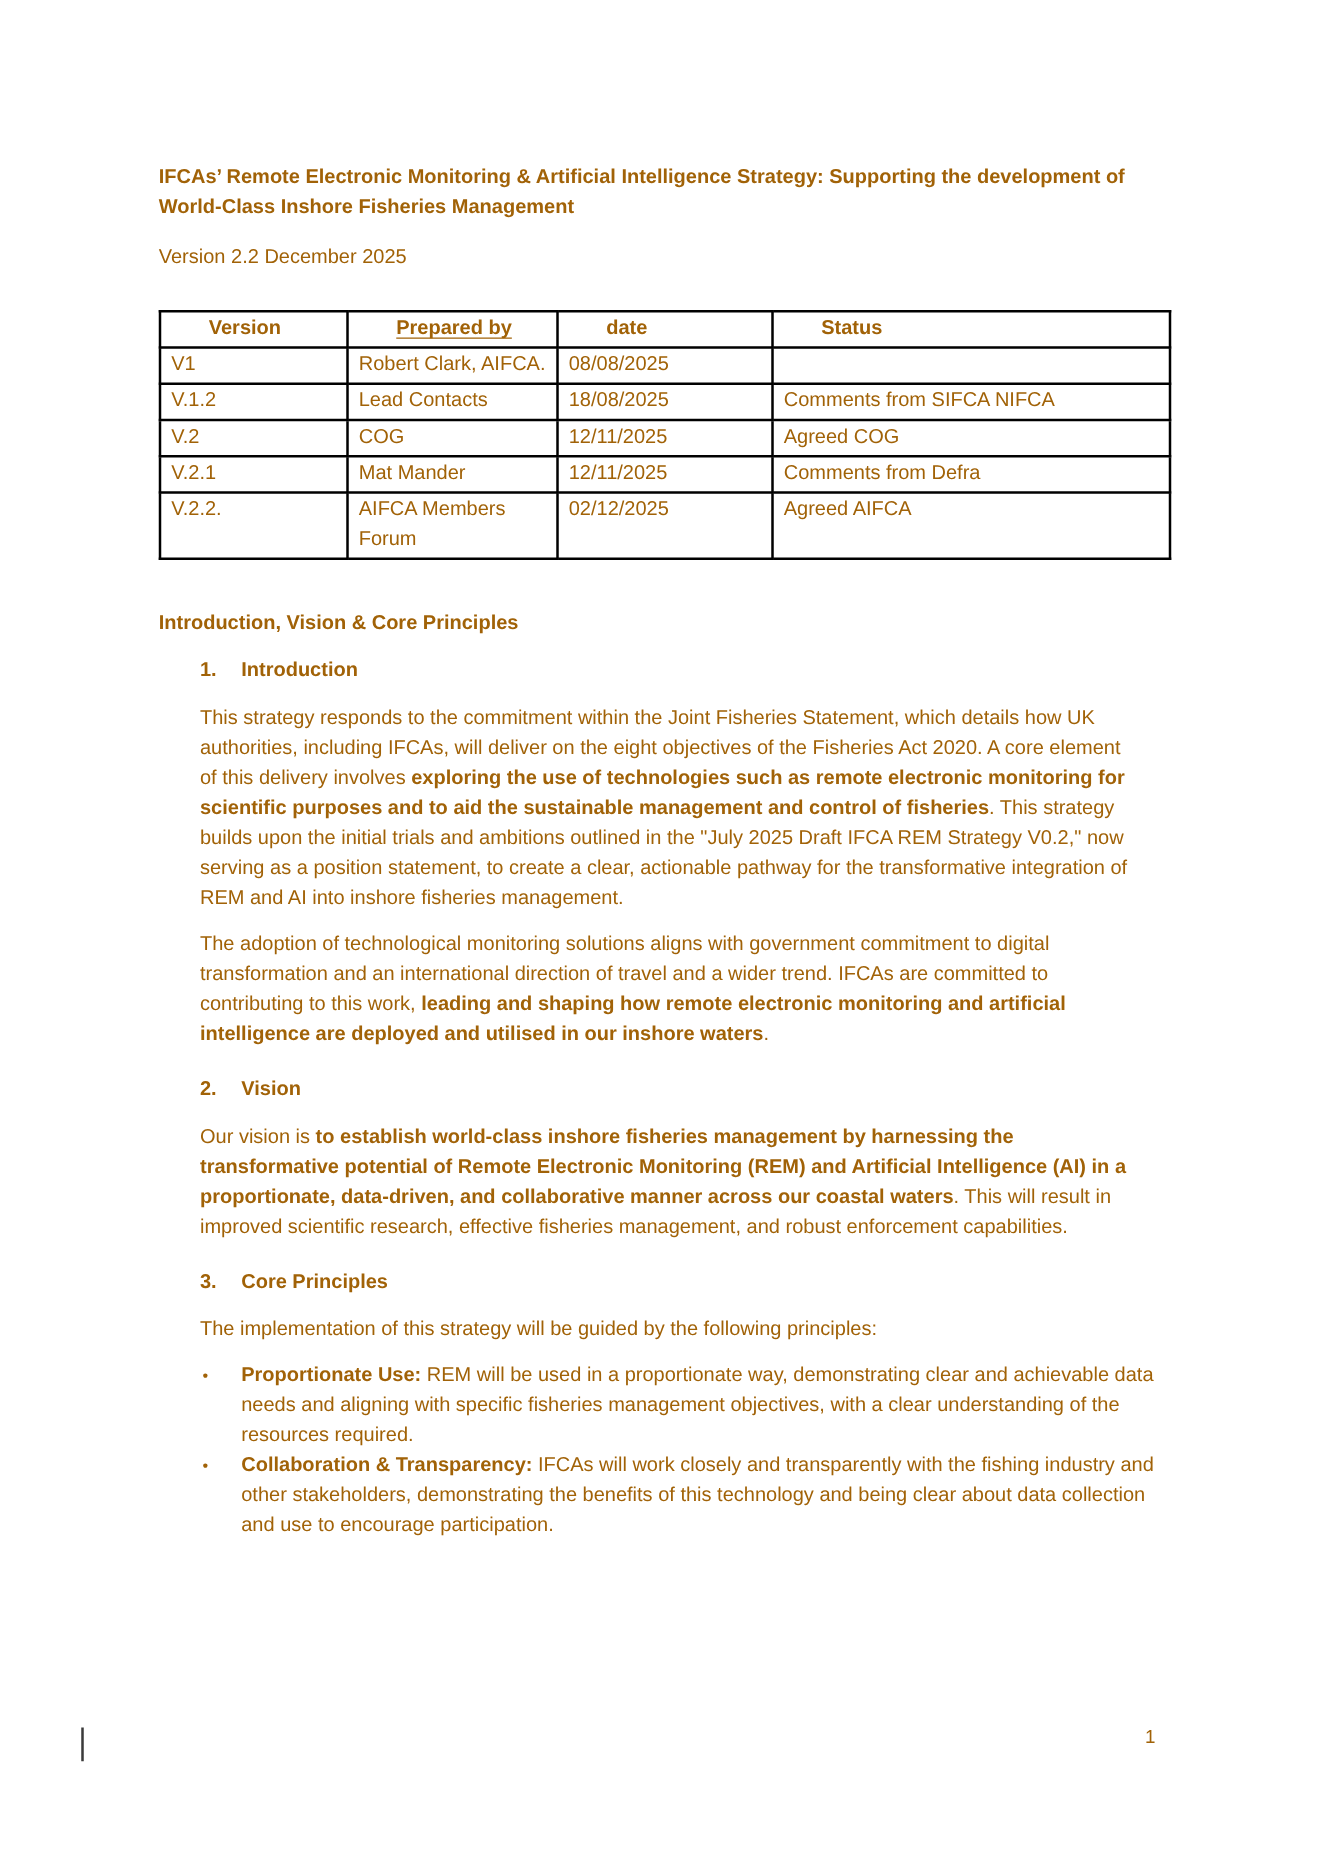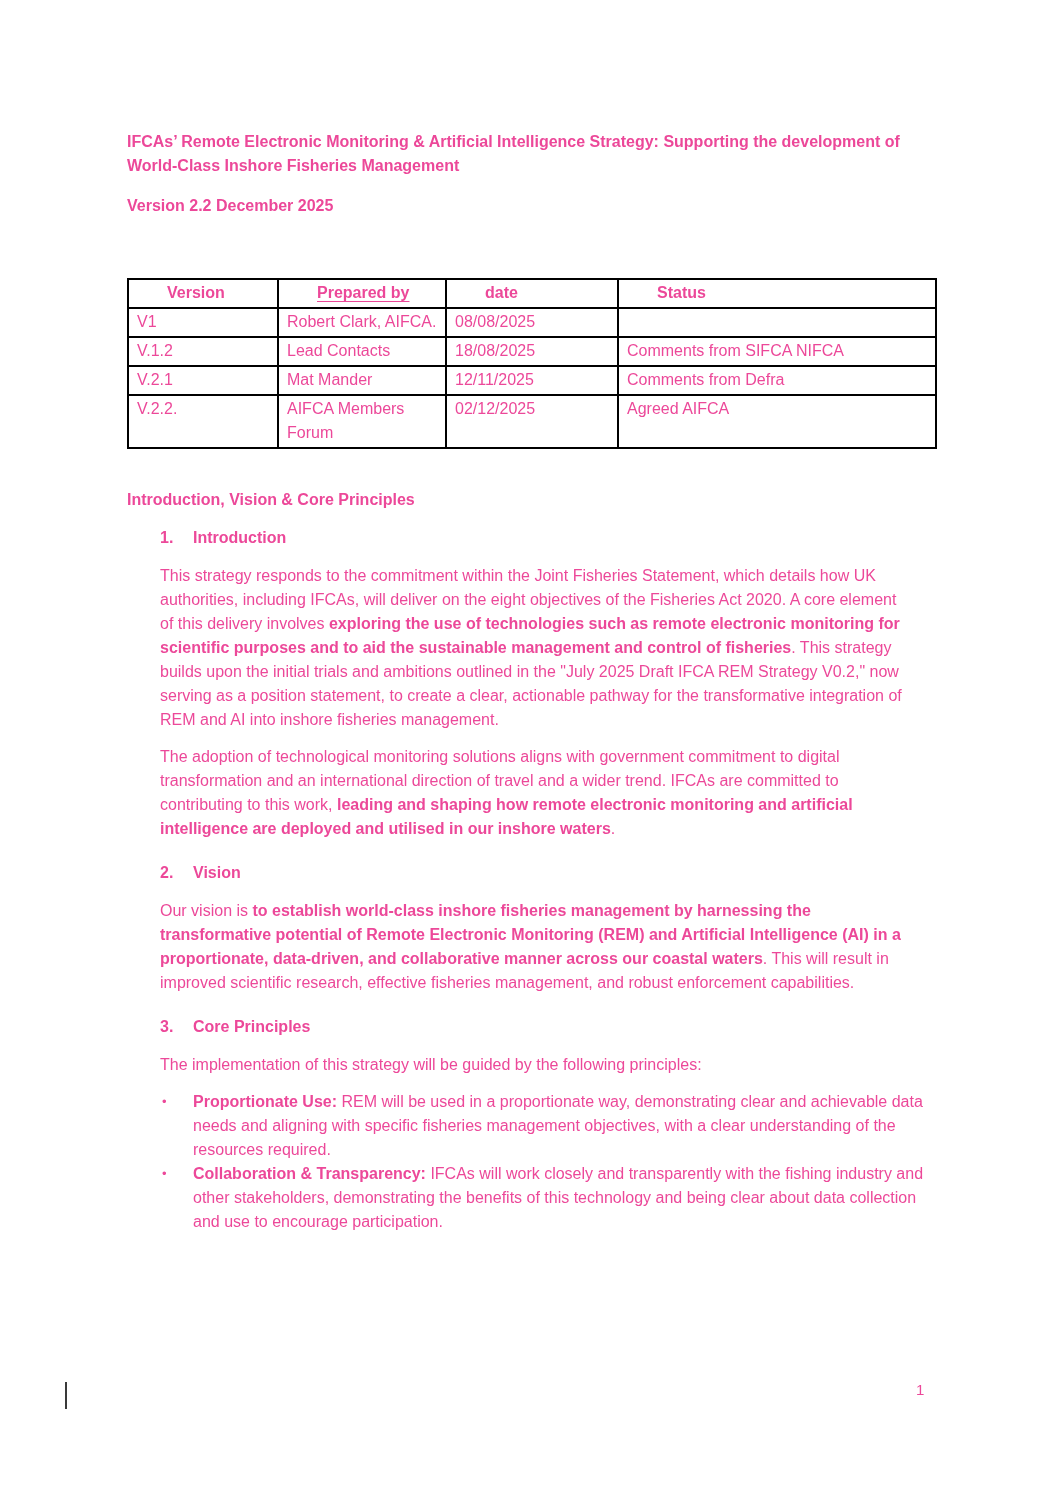--- a/index.html
+++ b/index.html
@@ -4,36 +4,36 @@
 <style>
   html, body { margin: 0; padding: 0; background: #ffffff; }
   .page {
     position: relative;
     width: 1058px;
     height: 1497px;
     background: #ffffff;
     font-family: "Liberation Sans", "DejaVu Sans", sans-serif;
     font-size: 16px;
     line-height: 24px;
-    color: #ec4899;
+    color: #a16207;
     overflow: hidden;
   }
   .content {
     position: absolute;
     top: 130px;
     left: 127px;
     width: 808px;
   }
   .doc-title {
     font-weight: 700;
     margin: 0 0 16px 0;
   }
   .version-line {
-    font-weight: 700;
-    margin: 0 0 60px 0;
+    font-weight: 400;
+    margin: 0 0 30px 0;
   }
   table.version-table {
     border-collapse: collapse;
     table-layout: fixed;
     width: 808px;
     margin: 0 0 39px 0;
   }
   table.version-table th, table.version-table td {
     border: 2px solid #000000;
     padding: 1px 8px 2px 8px;
@@ -129,20 +129,26 @@
             <td>08/08/2025</td>
             <td></td>
           </tr>
           <tr>
             <td>V.1.2</td>
             <td>Lead Contacts</td>
             <td>18/08/2025</td>
             <td>Comments from SIFCA NIFCA</td>
           </tr>
           <tr>
+            <td>V.2</td>
+            <td>COG</td>
+            <td>12/11/2025</td>
+            <td>Agreed COG</td>
+          </tr>
+          <tr>
             <td>V.2.1</td>
             <td>Mat Mander</td>
             <td>12/11/2025</td>
             <td>Comments from Defra</td>
           </tr>
           <tr>
             <td>V.2.2.</td>
             <td>AIFCA Members Forum</td>
             <td>02/12/2025</td>
             <td>Agreed AIFCA</td>

